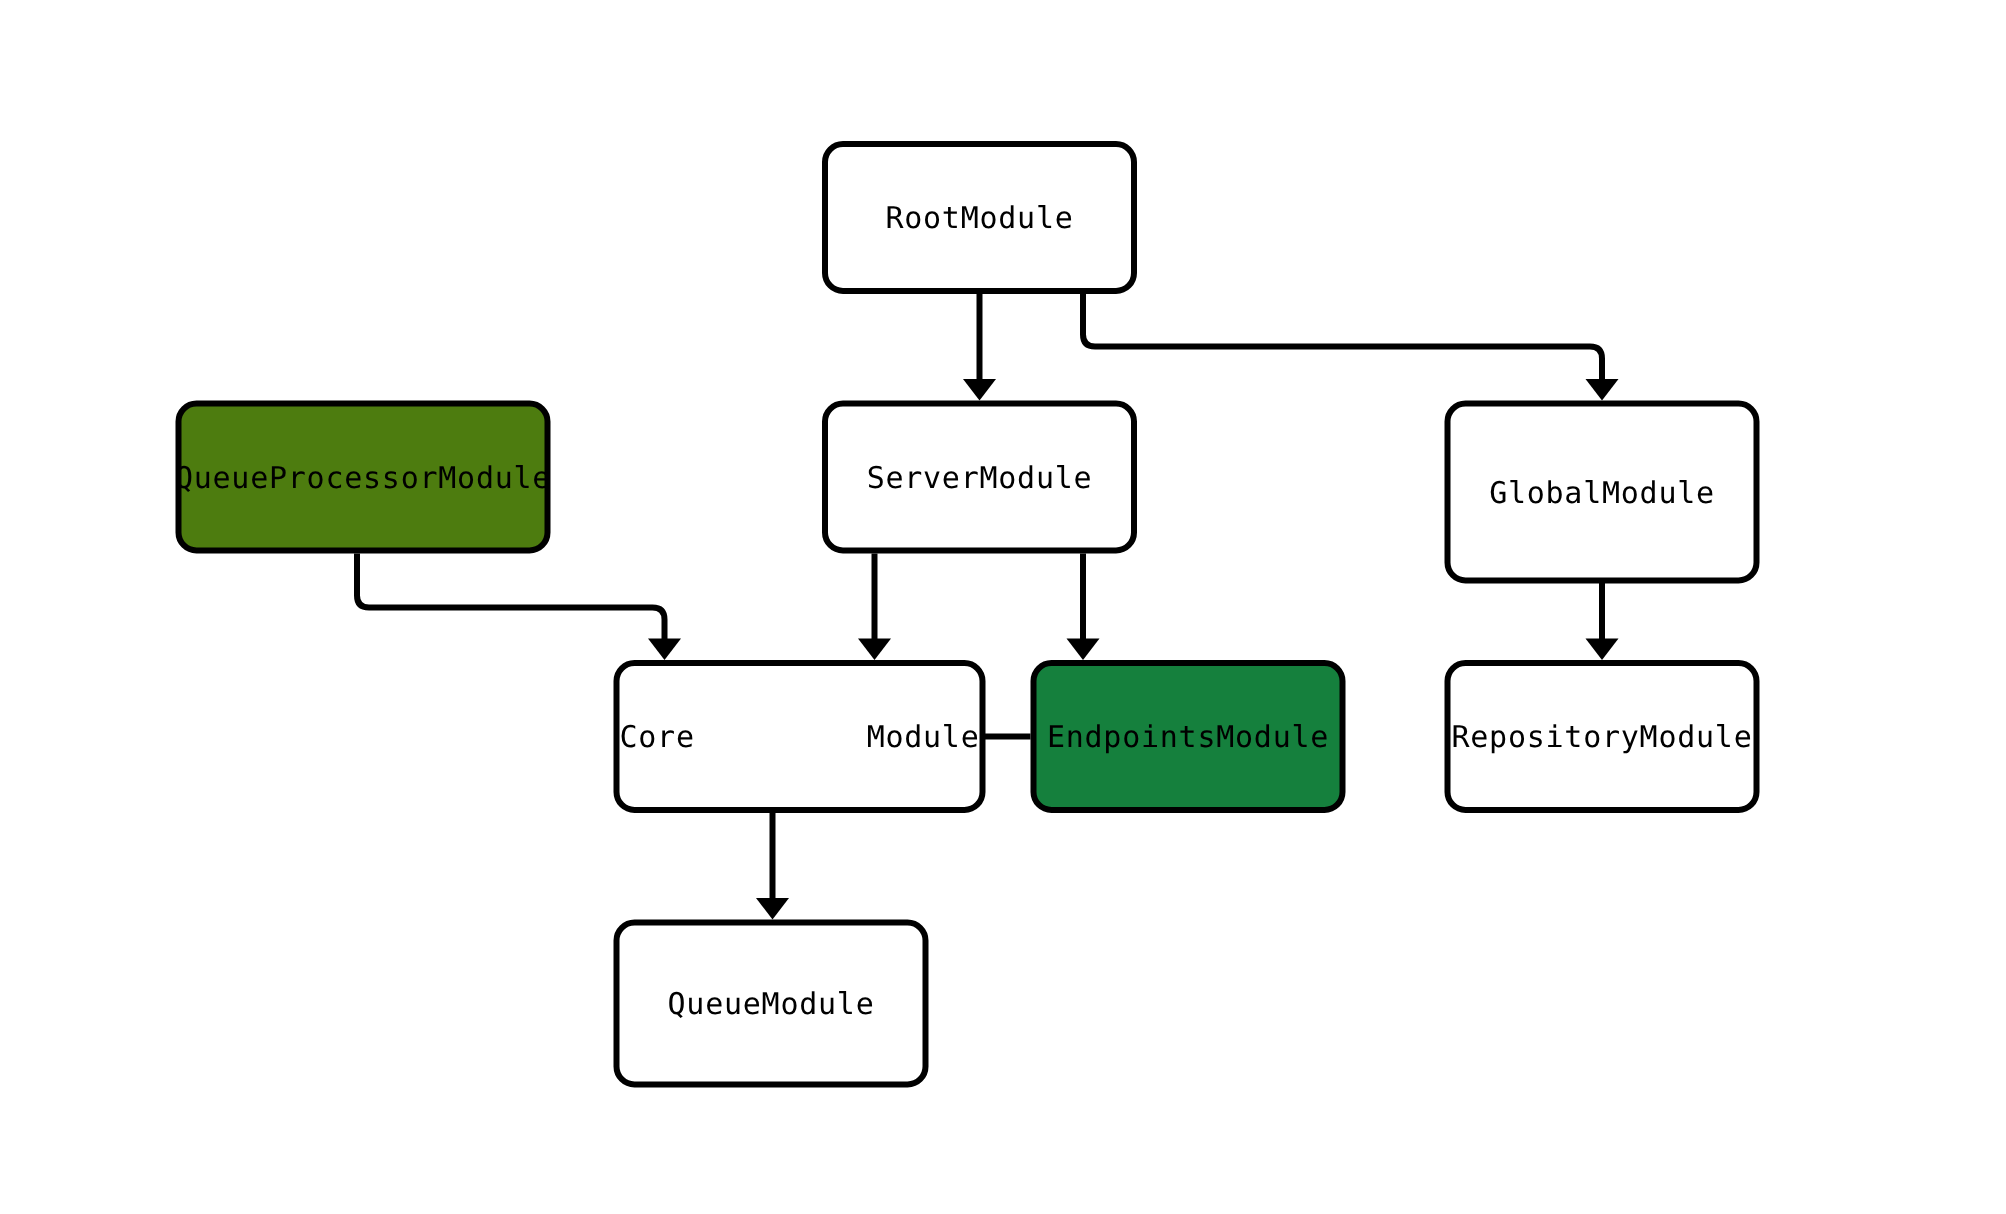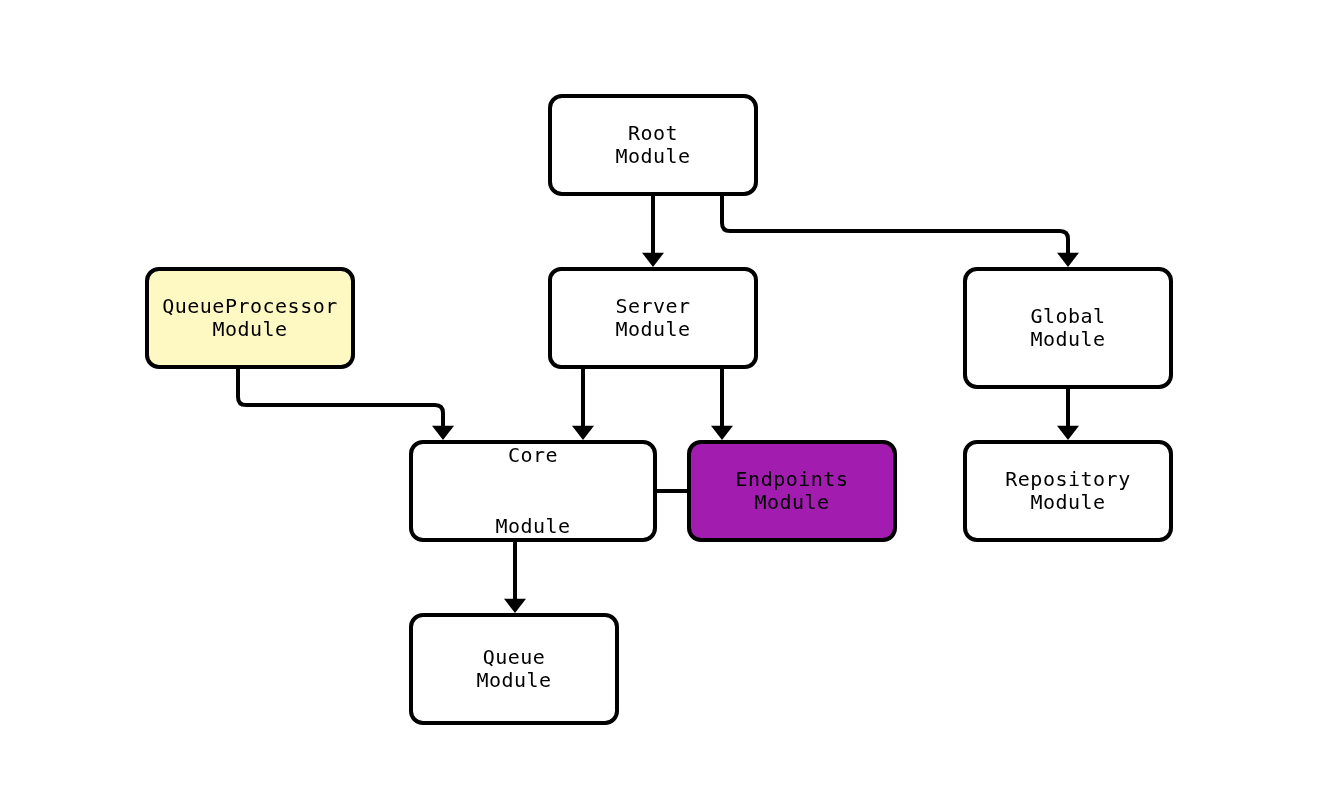--- a/index.html
+++ b/index.html
@@ -24,21 +24,21 @@
     width: 1337px;
     height: 809px;
   }
   .node {
     position: absolute;
     box-sizing: border-box;
     background: #ffffff;
     border: 4px solid #000000;
     border-radius: 14px;
     display: flex;
-    flex-direction: column;
+    flex-direction: row;
     align-items: center;
     justify-content: center;
     z-index: 2;
   }
   .node-line {
     font-family: "DejaVu Sans Mono", monospace;
     font-size: 20px;
     line-height: 23px;
     letter-spacing: 0.5px;
     color: #000000;
@@ -65,37 +65,37 @@
       <polygon points="633.3,480 633.3,502 619,491" fill="#000000"></polygon>
       <path d="M 1068 369 L 1068 432" fill="none" stroke="#000000" stroke-width="4" stroke-linecap="butt"></path>
       <polygon points="1057,425.7 1079,425.7 1068,440" fill="#000000"></polygon>
       <path d="M 515 542 L 515 605" fill="none" stroke="#000000" stroke-width="4" stroke-linecap="butt"></path>
       <polygon points="504,598.7 526,598.7 515,613" fill="#000000"></polygon>
     </svg>
 <div class="node" style="left: 548px; top: 94px; width: 210px; height: 102px; border-color: rgb(0, 0, 0); background: rgb(255, 255, 255);">
       <div class="node-line">Root</div>
       <div class="node-line">Module</div>
     </div>
-    <div class="node" style="left: 145px; top: 267px; width: 210px; height: 102px; border-color: rgb(0, 0, 0); background: #fef9c3;">
+    <div class="node" style="left: 117px; top: 267px; width: 250px; height: 102px; border-color: rgb(0, 0, 0); background: #4d7c0f;">
       <div class="node-line">QueueProcessor</div>
       <div class="node-line">Module</div>
     </div>
-    <div class="node" style="left: 548px; top: 267px; width: 210px; height: 102px; border-color: rgb(0, 0, 0); background: rgb(255, 255, 255); border-radius: 13px;">
+    <div class="node" style="left: 548px; top: 267px; width: 210px; height: 102px; border-color: rgb(0, 0, 0); background: rgb(255, 255, 255);">
       <div class="node-line">Server</div>
       <div class="node-line">Module</div>
     </div>
     <div class="node" style="left: 963px; top: 267px; width: 210px; height: 122px; border-color: rgb(0, 0, 0); background: rgb(255, 255, 255);">
       <div class="node-line">Global</div>
       <div class="node-line">Module</div>
     </div>
     <div class="node" style="left: 409px; top: 440px; width: 248px; height: 102px; border-color: rgb(0, 0, 0); background: rgb(255, 255, 255); justify-content: space-between;">
       <div class="node-line">Core</div>
       <div class="node-line">Module</div>
     </div>
-    <div class="node" style="left: 687px; top: 440px; width: 210px; height: 102px; border-color: rgb(0, 0, 0); background: #a21caf;">
+    <div class="node" style="left: 687px; top: 440px; width: 210px; height: 102px; border-color: rgb(0, 0, 0); background: #15803d;">
       <div class="node-line">Endpoints</div>
       <div class="node-line">Module</div>
     </div>
     <div class="node" style="left: 963px; top: 440px; width: 210px; height: 102px; border-color: rgb(0, 0, 0); background: rgb(255, 255, 255);">
       <div class="node-line">Repository</div>
       <div class="node-line">Module</div>
     </div>
     <div class="node" style="left: 409px; top: 613px; width: 210px; height: 112px; border-color: rgb(0, 0, 0); background: rgb(255, 255, 255);">
       <div class="node-line">Queue</div>
       <div class="node-line">Module</div>

